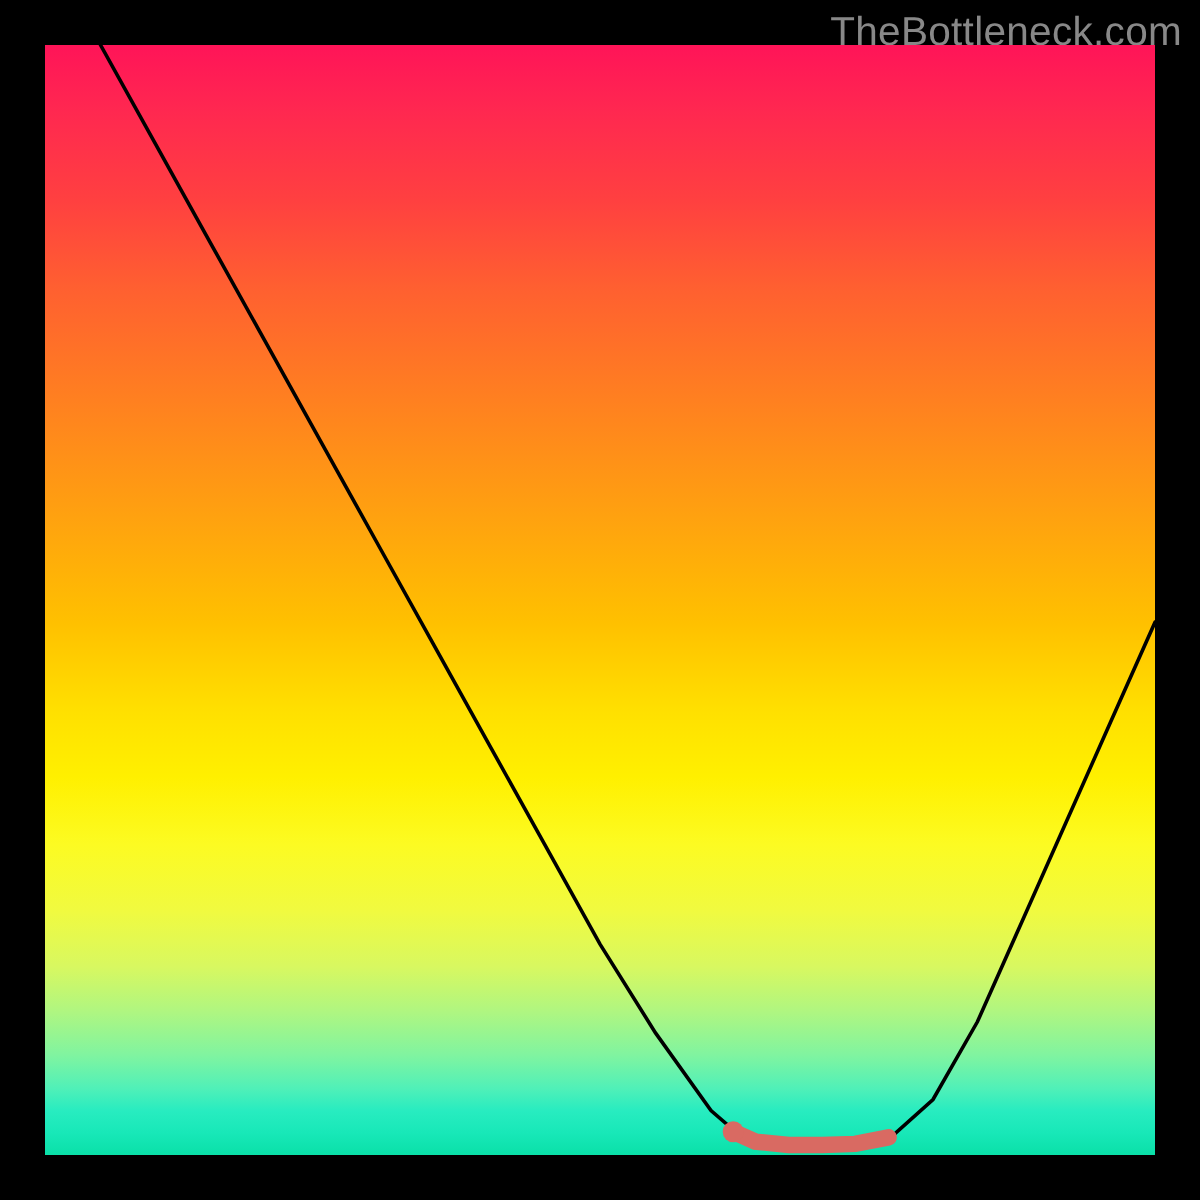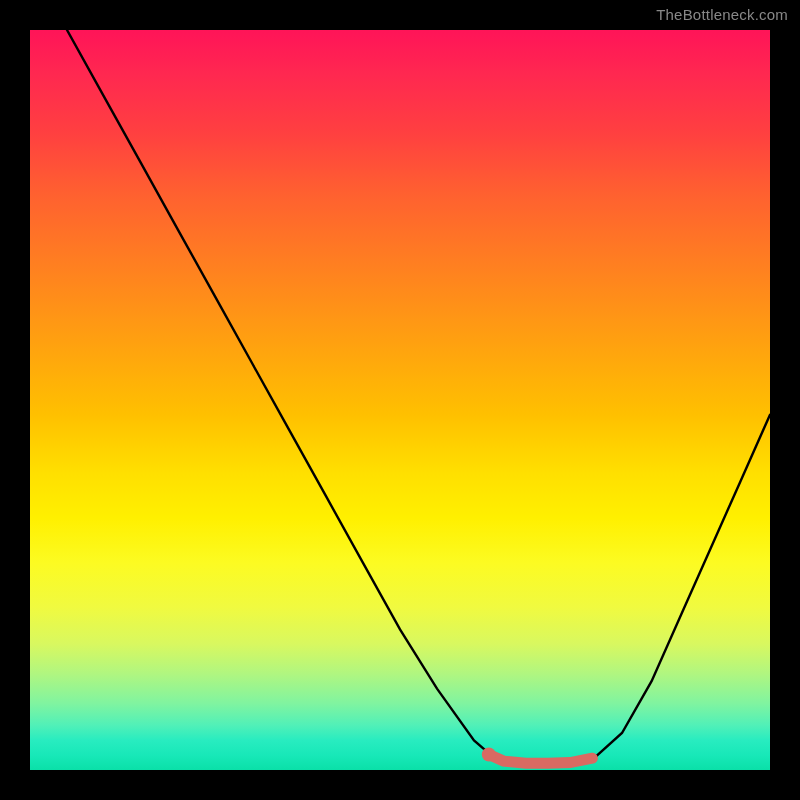--- a/index.html
+++ b/index.html
@@ -42,21 +42,21 @@
       #28ecc0 96%,
       #18e8b8 98%,
       #0ae0a8 100%
     );
   }
   .watermark {
     position: absolute;
     top: 6px;
     right: 12px;
     color: #888;
-    font-size: 15px;
+    font-size: 27px;
     font-weight: normal;
     letter-spacing: 0.2px;
   }
   svg.curve {
     position: absolute;
     left: 0;
     top: 0;
     width: 740px;
     height: 740px;
   }

